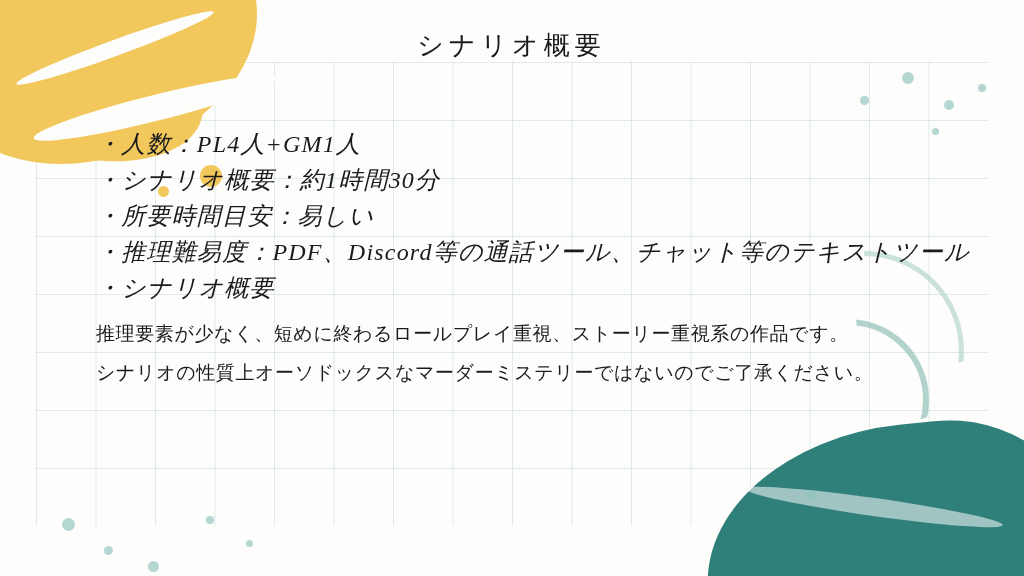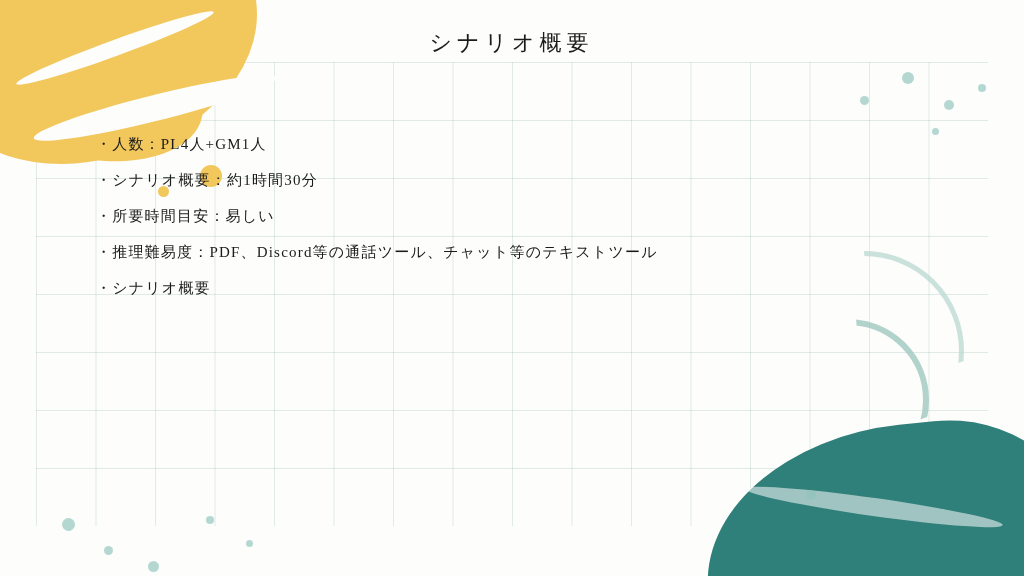--- a/index.html
+++ b/index.html
@@ -121,38 +121,39 @@
 
   .speck { position: absolute; border-radius: 50%; background: #8fc3bb; opacity: .65; }
 
   
   .title {
     position: absolute;
     left: 0;
     top: 28px;
     width: 1023px;
     text-align: center;
-    font-size: 22px;
+    font-size: 26px;
     letter-spacing: 5px;
     color: #1b1b1b;
     font-family: "Liberation Serif", serif;
   }
 
   .body {
     position: absolute;
     left: 96px;
     top: 126px;
     width: 830px;
     color: #1b1b1b;
   }
   .bullet {
-    font-size: 15px;
+    font-size: 24px;
     line-height: 36px;
     letter-spacing: 1.2px;
     white-space: nowrap;
+    font-style: italic;
   }
   .para {
     font-size: 19px;
     line-height: 39px;
     letter-spacing: 0.6px;
     white-space: nowrap;
   }
   .para-block { margin-top: 8px; }
 </style>
 </head>
@@ -187,16 +188,18 @@
 
   <div class="title">シナリオ概要</div>
 
   <div class="body">
     <div class="bullet">・人数：PL4人+GM1人</div>
     <div class="bullet">・シナリオ概要：約1時間30分</div>
     <div class="bullet">・所要時間目安：易しい</div>
     <div class="bullet">・推理難易度：PDF、Discord等の通話ツール、チャット等のテキストツール</div>
     <div class="bullet">・シナリオ概要</div>
     <div class="para-block">
+      <div class="para">推理要素が少なく、短めに終わるロールプレイ重視、ストーリー重視系の作品です。</div>
+      <div class="para">シナリオの性質上オーソドックスなマーダーミステリーではないのでご了承ください。</div>
     </div>
   </div>
 
 </div>
 
 </body></html>

